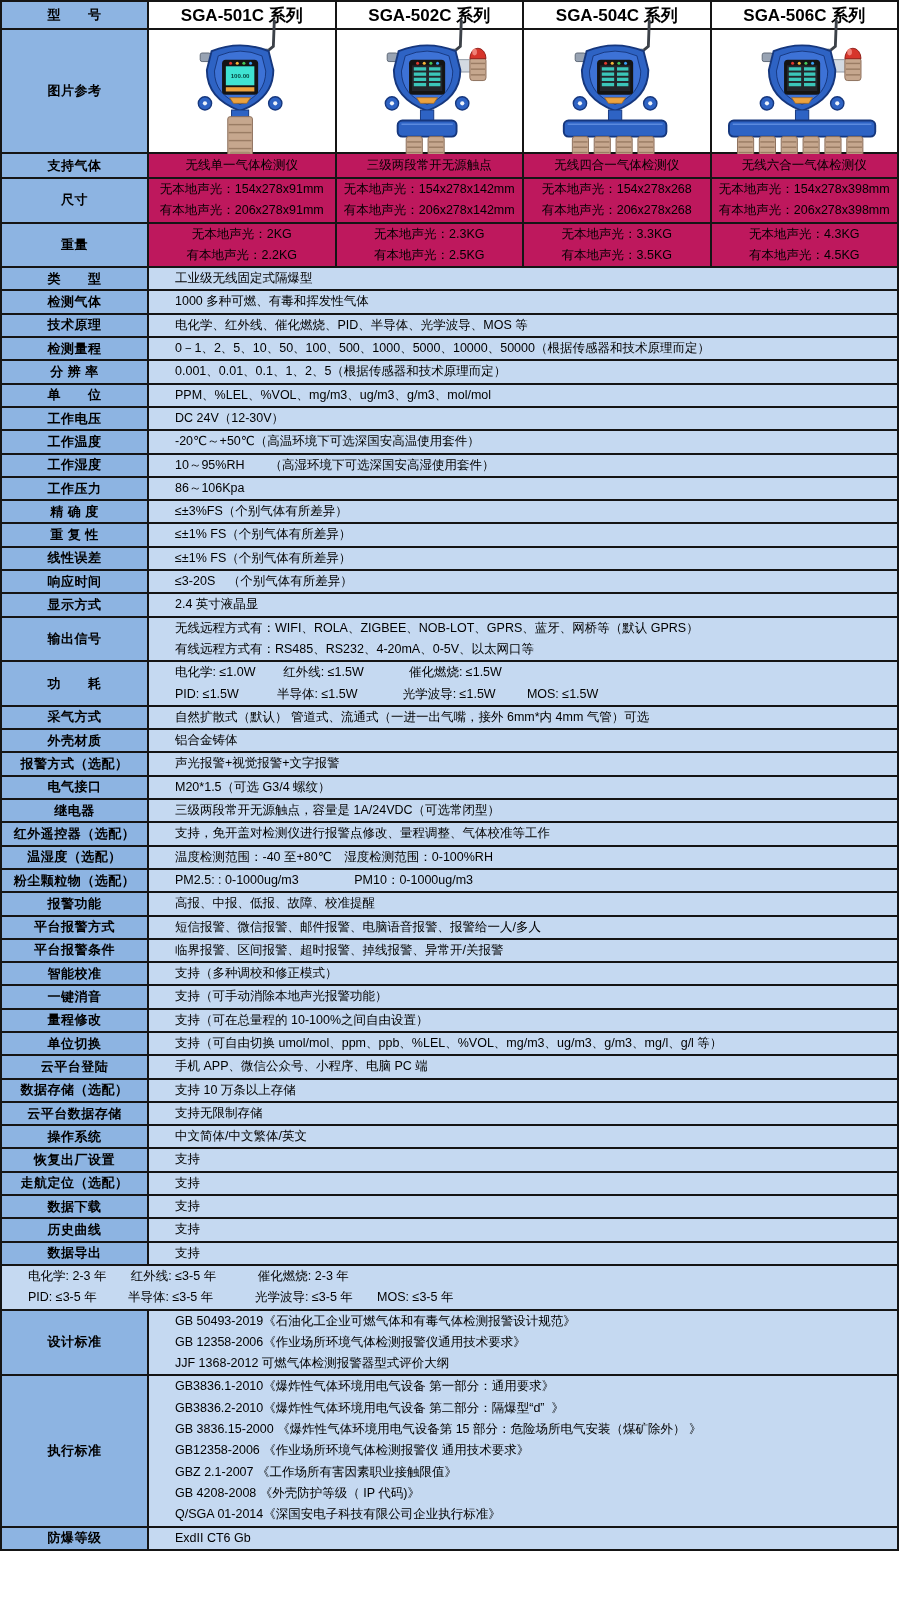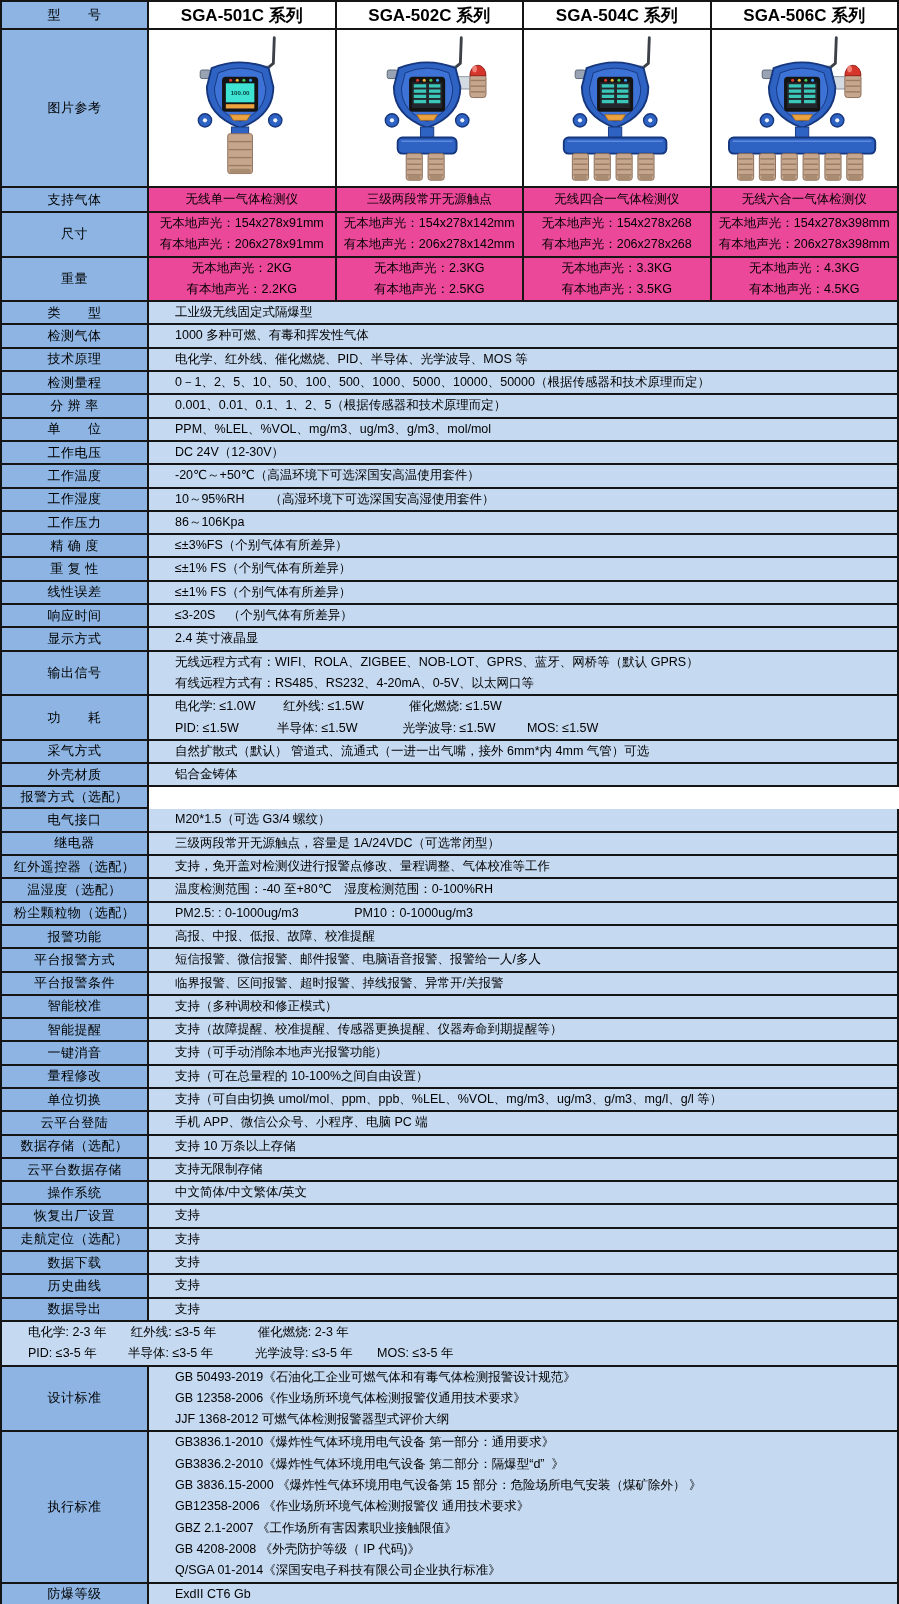--- a/index.html
+++ b/index.html
@@ -2,28 +2,28 @@
 <html><head>
 <meta charset="utf-8">
 <style>
   html,body{margin:0;padding:0;background:#ffffff;}
   body{font-family:"Liberation Sans","DejaVu Sans",sans-serif;color:#000;}
   .table{width:899px;border-left:2px solid #151515;border-top:2px solid #151515;box-sizing:border-box;}
   .row{display:flex;width:100%;}
   .cell{border-right:2px solid #151515;border-bottom:2px solid #151515;box-sizing:border-box;
         display:flex;flex-direction:column;justify-content:center;min-width:0;}
   .label{width:147px;flex:none;background:#8db4e2;align-items:center;text-align:center;
-         font-weight:normal;font-size:13px;padding:1px 2px;letter-spacing:.5px;}
+         font-weight:bold;font-size:13px;padding:1px 2px;letter-spacing:.5px;}
   .vcell{flex:1;background:#c5d9f1;padding:0 26px;font-size:12.5px;text-align:left;}
-  .col{flex:1;background:#ec4899;align-items:center;text-align:center;padding:0 2px;font-size:12.5px;}
+  .col{flex:1;background:#be185d;align-items:center;text-align:center;padding:0 2px;font-size:12.5px;}
   .line{line-height:21.3px;white-space:pre-wrap;}
   .header-row .cell{min-height:28px;}
   .header-row .hcell{flex:1;background:#ffffff;align-items:center;text-align:center;
                      font-weight:bold;font-size:17px;}
-  .image-row .cell{height:158px;}
+  .image-row .cell{height:124px;}
   .img-cell{flex:1;background:#ffffff;align-items:center;justify-content:center;padding:0;}
   .support-row .cell{min-height:25px;}
   .two-line .cell{min-height:43px;}
   .spec-row .cell{min-height:21.4px;}
   svg{display:block;}
 </style>
 </head>
 <body>
 
 <div class="table">
@@ -416,20 +416,23 @@
         </div>
       </div>
       <div class="row spec-row">
         <div class="cell label">外壳材质</div>
         <div class="cell vcell">
           <div class="line">铝合金铸体</div>
         </div>
       </div>
       <div class="row spec-row">
         <div class="cell label">报警方式（选配）</div>
+        <div class="cell vcell">
+          <div class="line">声光报警+视觉报警+文字报警</div>
+        </div>
       </div>
       <div class="row spec-row">
         <div class="cell label">电气接口</div>
         <div class="cell vcell">
           <div class="line">M20*1.5（可选 G3/4 螺纹）</div>
         </div>
       </div>
       <div class="row spec-row">
         <div class="cell label">继电器</div>
         <div class="cell vcell">
@@ -469,26 +472,20 @@
       <div class="row spec-row">
         <div class="cell label">平台报警条件</div>
         <div class="cell vcell">
           <div class="line">临界报警、区间报警、超时报警、掉线报警、异常开/关报警</div>
         </div>
       </div>
       <div class="row spec-row">
         <div class="cell label">智能校准</div>
         <div class="cell vcell">
           <div class="line">支持（多种调校和修正模式）</div>
-        </div>
-      </div>
-      <div class="row spec-row">
-        <div class="cell label">智能提醒</div>
-        <div class="cell vcell">
-          <div class="line">支持（故障提醒、校准提醒、传感器更换提醒、仪器寿命到期提醒等）</div>
         </div>
       </div>
       <div class="row spec-row">
         <div class="cell label">一键消音</div>
         <div class="cell vcell">
           <div class="line">支持（可手动消除本地声光报警功能）</div>
         </div>
       </div>
       <div class="row spec-row">
         <div class="cell label">量程修改</div>

